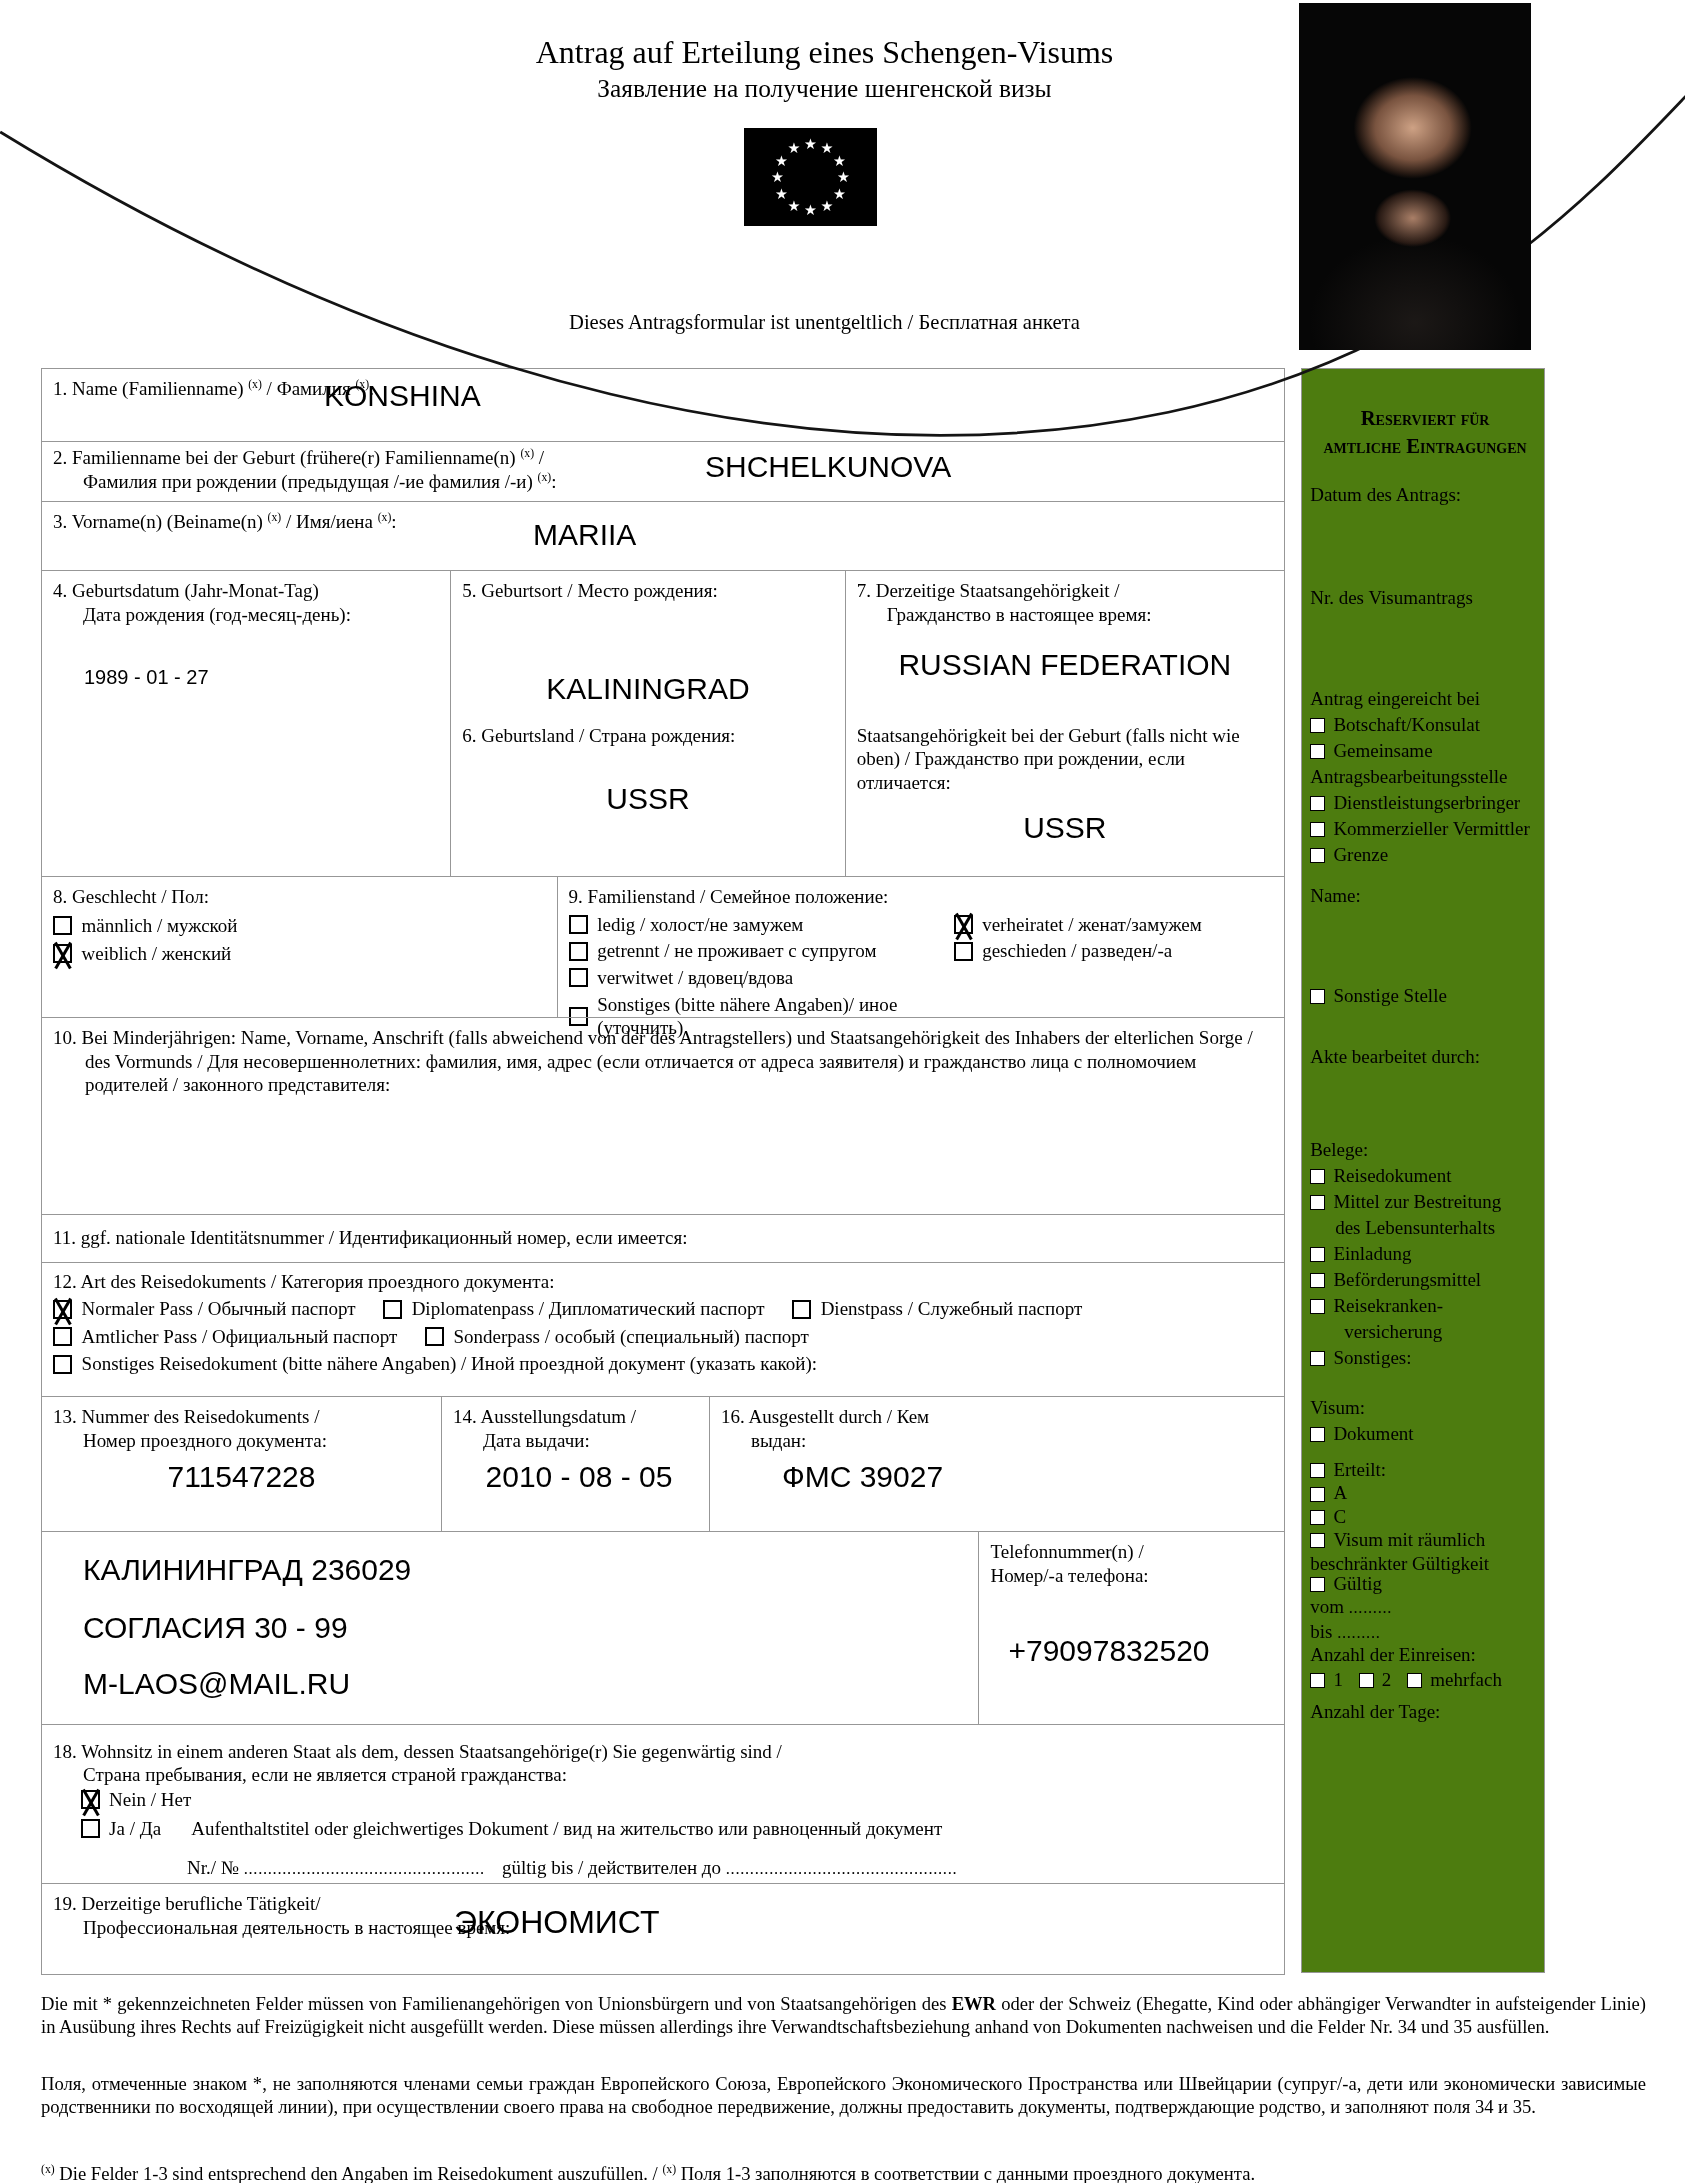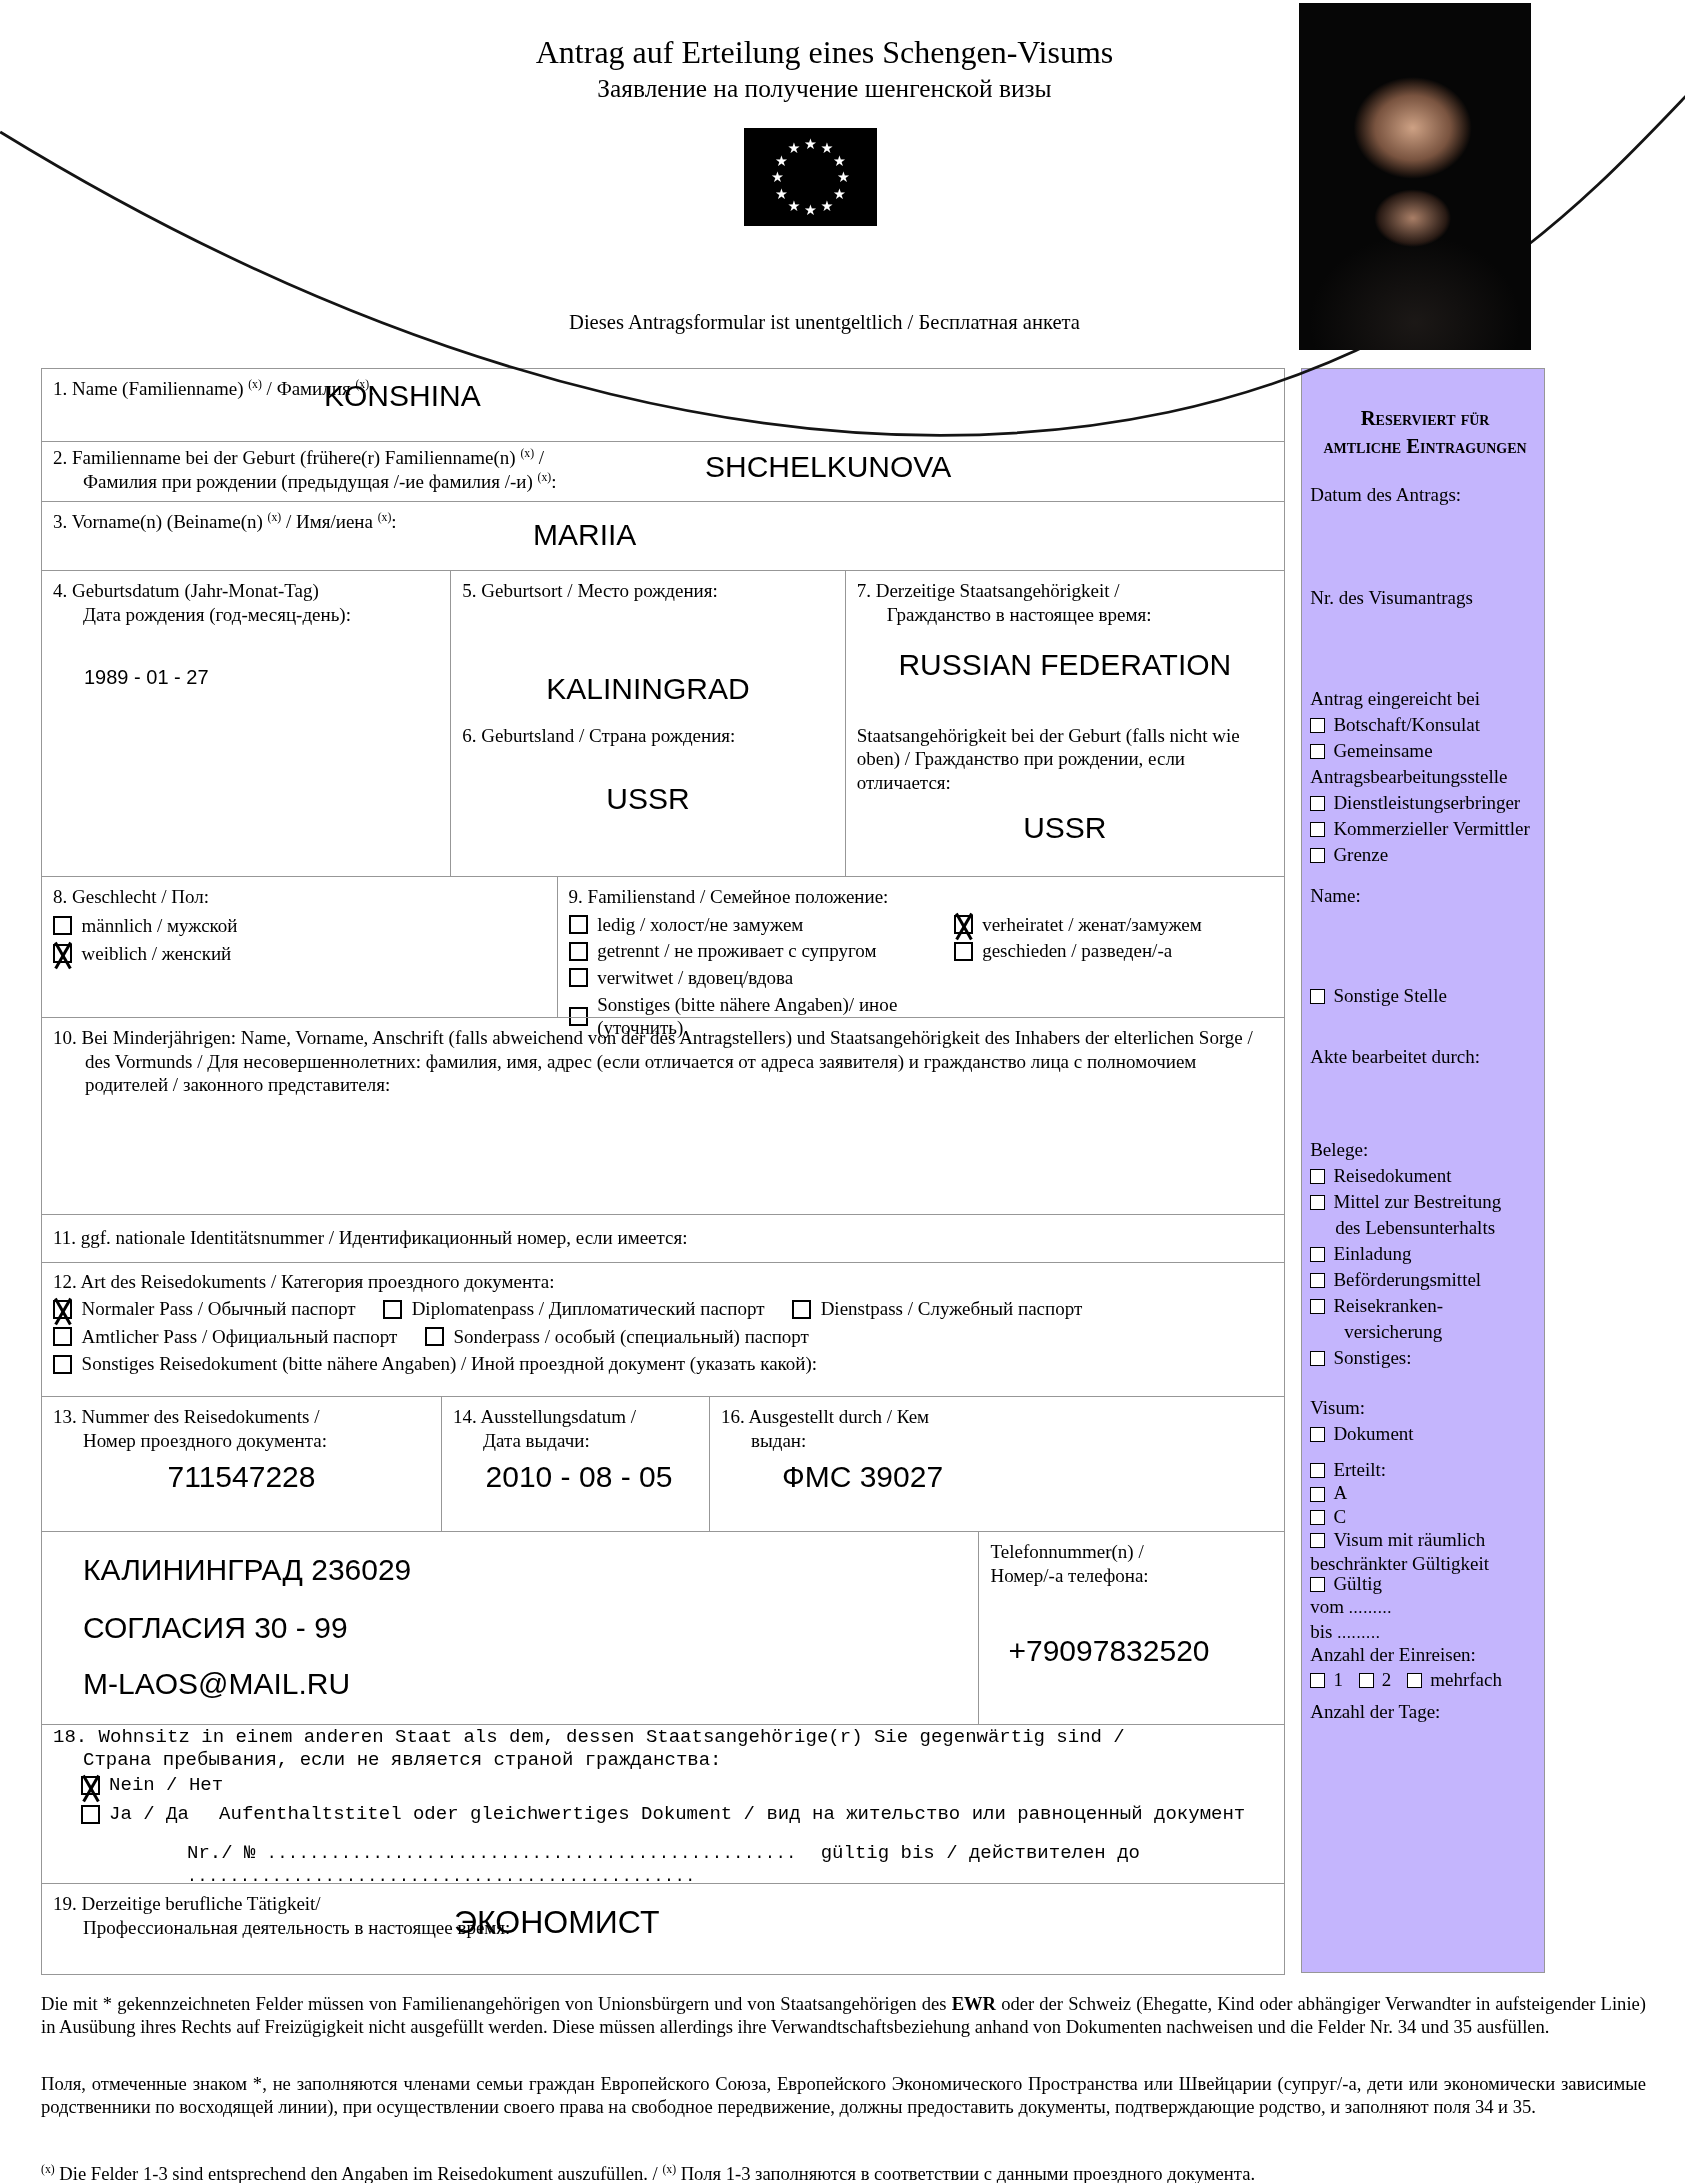--- a/index.html
+++ b/index.html
@@ -49,21 +49,21 @@
   
   .cb{position:relative;display:inline-block;width:19px;height:19px;border:2.1px solid #000;box-sizing:border-box;flex:none;background:#fff;}
   .cb.checked::before,.cb.checked::after{content:"";position:absolute;left:-6.9px;top:8.2px;width:30px;height:2.7px;background:#000;}
   .cb.checked::before{transform:rotate(60deg);}
   .cb.checked::after{transform:rotate(-60deg);}
   .cbs{position:relative;display:inline-block;width:15px;height:15px;border:1.4px solid #000;box-sizing:border-box;
        vertical-align:-2.1px;margin-right:8.2px;flex:none;background:#fff;}
   .opt{display:flex;align-items:center;gap:9.6px;font-size:19px;line-height:23.4px;}
   
   #side{left:1301px;top:368px;width:244px;height:1605px;border:1.4px solid #979797;box-sizing:border-box;
-        font-size:19px;line-height:26px;background:#c4b5fd;}
+        font-size:19px;line-height:26px;background:#4d7c0f;}
   #side .blk{position:absolute;left:8.2px;right:4.1px;}
   #side-hdr{font-variant:small-caps;font-weight:bold;font-size:20.6px;line-height:27.5px;text-align:center;}
   
   .foot{font-size:18.6px;line-height:23px;text-align:justify;}
   .dots{letter-spacing:0.7px;font-size:16.5px;}
 </style>
 </head>
 <body>
 
 <div id="page">
@@ -237,21 +237,21 @@
         <div class="val" style="margin:15px 0 0 30px;">КАЛИНИНГРАД 236029</div>
         <div class="val" style="margin:27.5px 0 0 30px;">СОГЛАСИЯ 30 - 99</div>
         <div class="val" style="margin:26px 0 0 30px;">M-LAOS@MAIL.RU</div>
       </div>
       <div class="c" style="width:306px;">
         <span class="lbl"><span>Telefonnummer(n) /</span><br><span>Номер/-а телефона:</span></span>
         <span class="val abs" style="left:29px;top:104px;">+79097832520</span>
       </div>
     </div>
 
-    <div class="row" style="height:159px;padding-top:1px;font-family:Liberation Mono, monospace;">
+    <div class="row" style="height:159px;padding-top:15px;">
       <div class="lbl"><span>18. Wohnsitz in einem anderen Staat als dem, dessen Staatsangehörige(r) Sie gegenwärtig sind /</span><span class="ind">Страна пребывания, если не является страной гражданства:</span></div>
       <div class="opt" style="margin:1.4px 0 0 27.5px;">
         <span class="cb checked"></span>
         <span>Nein / Нет</span>
       </div>
       <div class="opt" style="margin:5.5px 0 0 27.5px;">
         <span class="cb"></span>
         <span>Ja / Да</span>
         <span style="margin-left:20.6px;">Aufenthaltstitel oder gleichwertiges Dokument / вид на жительство или равноценный документ</span>
       </div>

